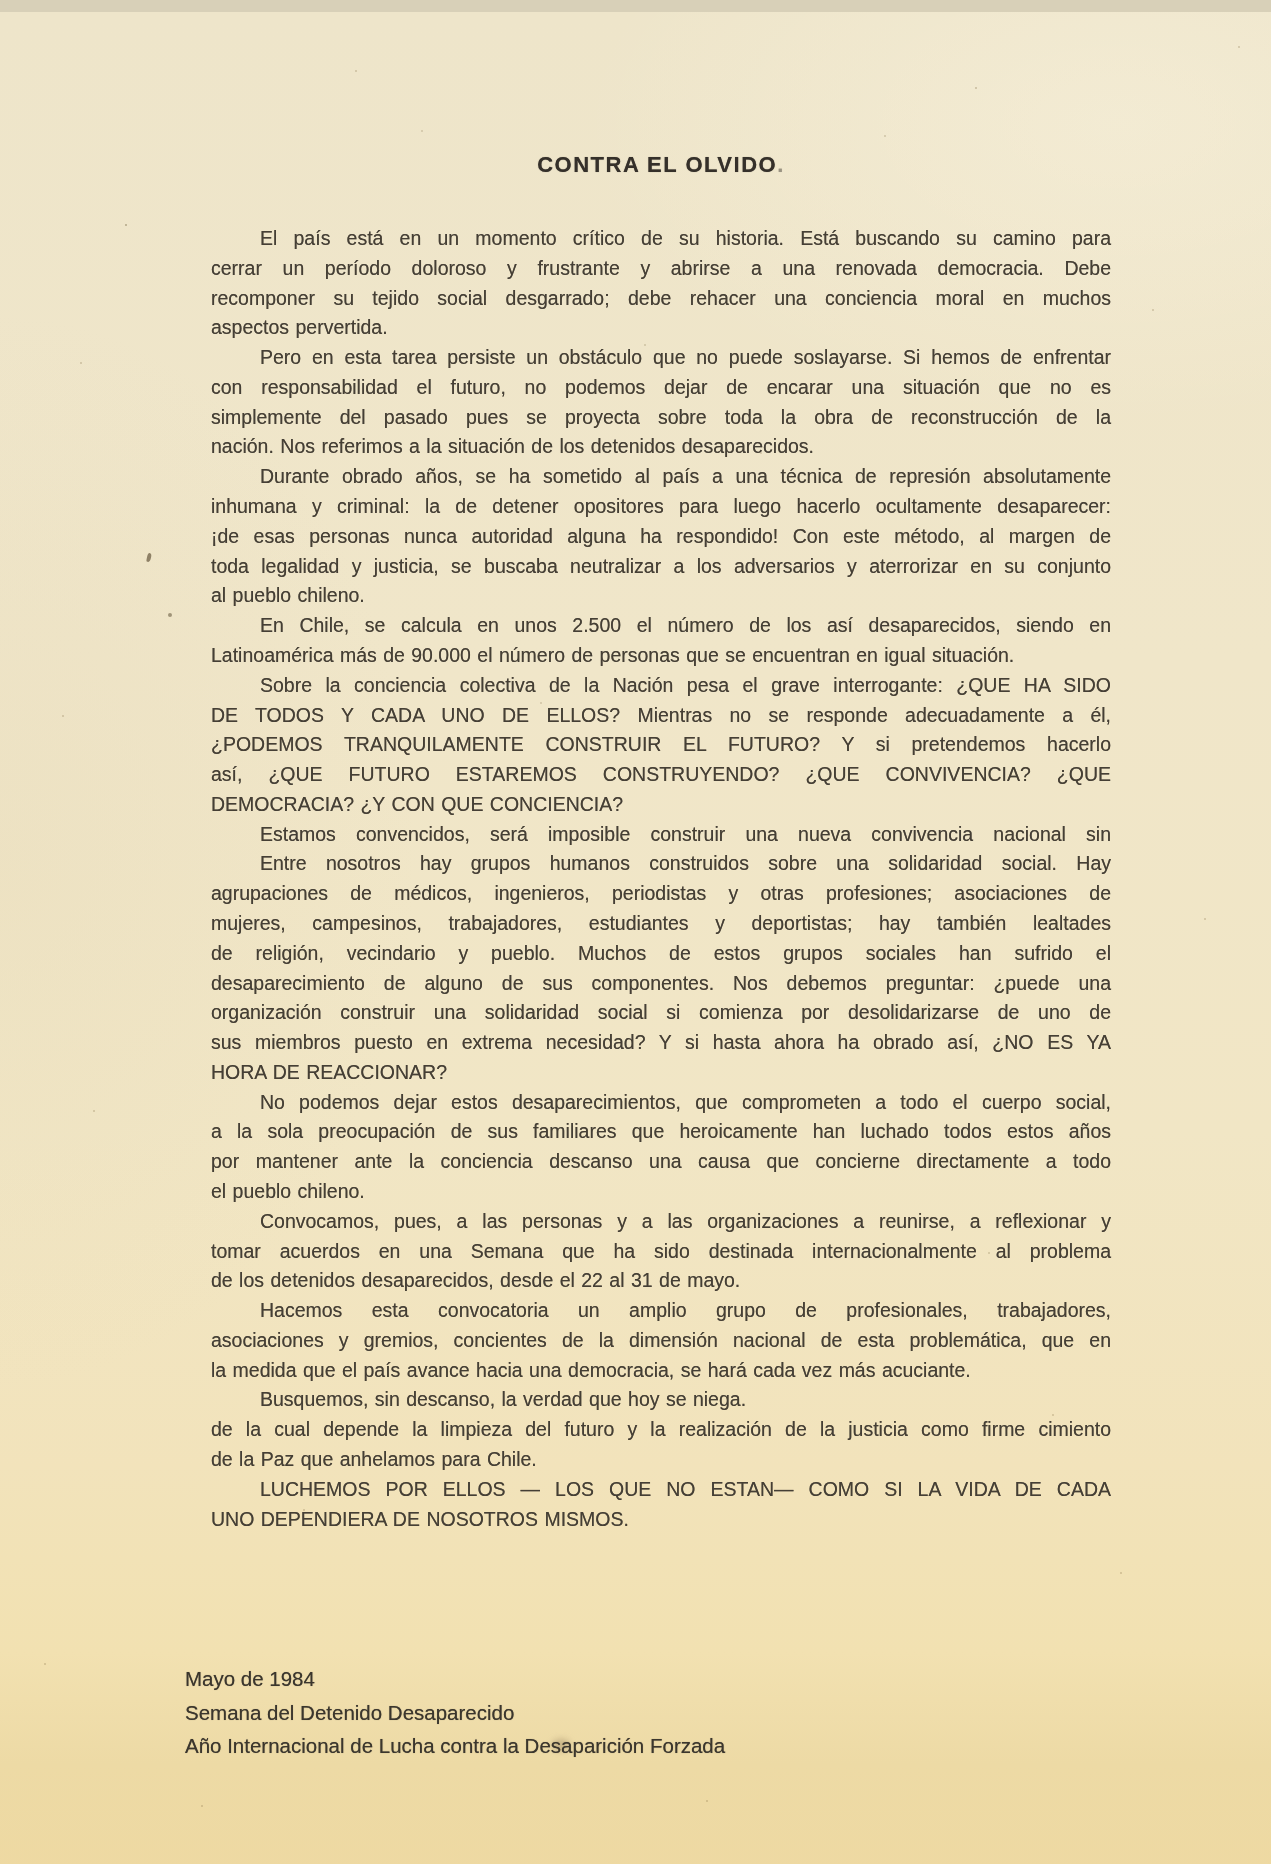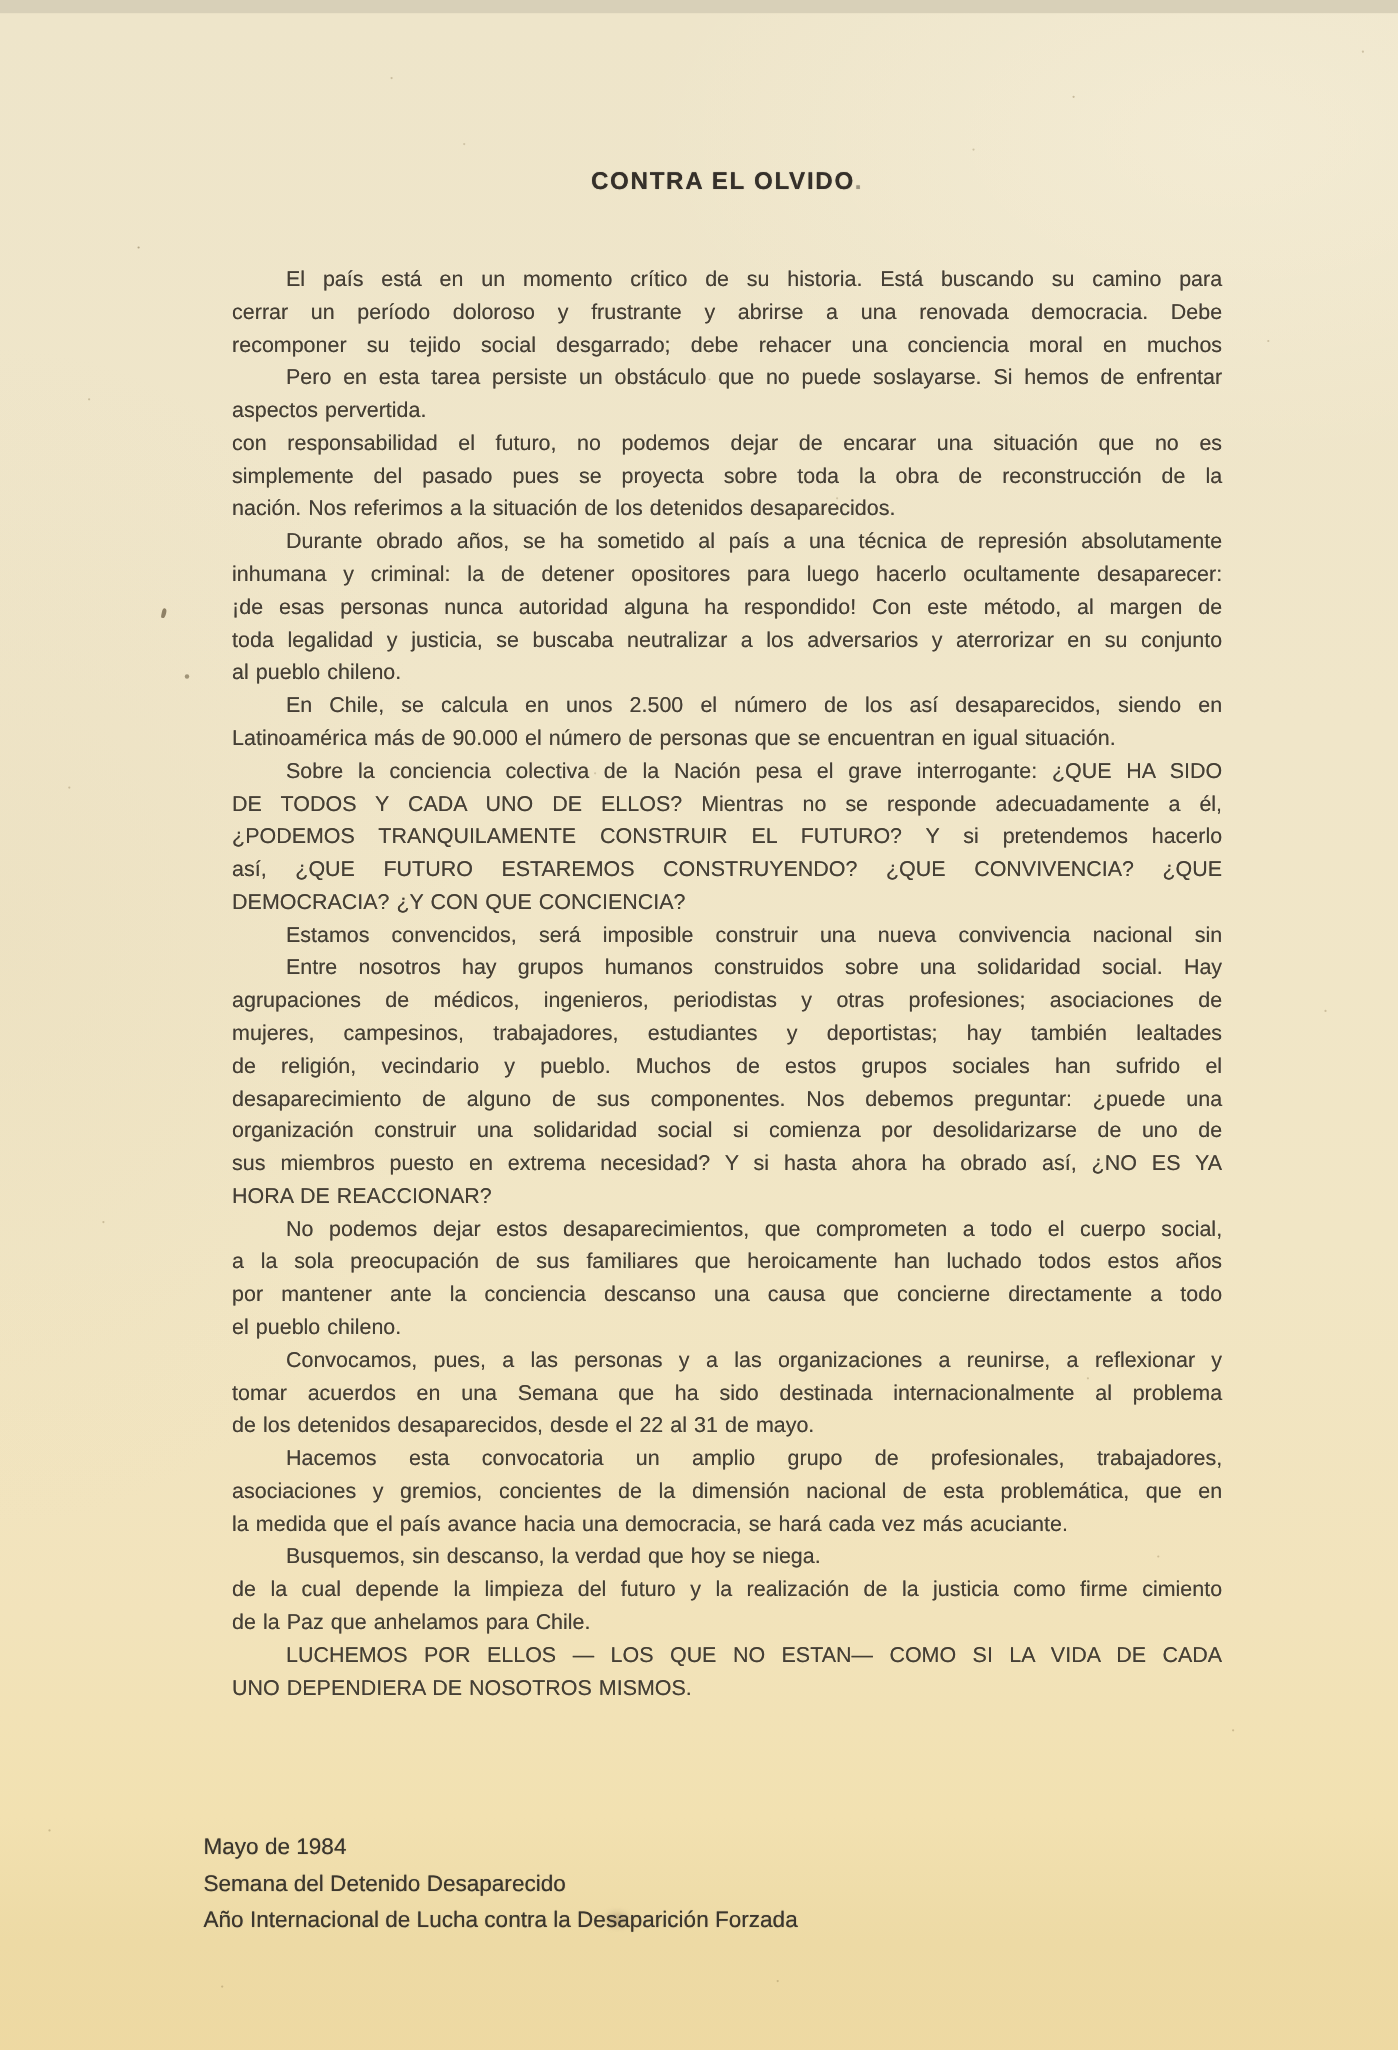--- a/index.html
+++ b/index.html
@@ -56,21 +56,21 @@
   }
   .title{
     position:absolute;left:211px;top:140px;width:900px;margin:0;
     text-align:center;
     font-size:22px;font-weight:700;letter-spacing:1.5px;
     color:#35302a;
     text-shadow:0 0 .7px rgba(53,48,42,.75);
   }
   .title-dot{opacity:.45;}
   .doc-body{
-    position:absolute;left:211px;top:228px;width:900px;
+    position:absolute;left:211px;top:212px;width:900px;
     font-size:19.5px;line-height:29.78px;
     color:#453f35;
     text-shadow:0 0 .6px rgba(69,63,53,.65);
     word-spacing:1px;
   }
   .line{text-align:justify;text-align-last:justify;}
   .line.ind{padding-left:49px;}
   .line.plast{text-align-last:left;}
   .footer{
     position:absolute;left:185px;top:1650px;width:900px;
@@ -87,22 +87,22 @@
   <div class="mark-comma"></div>
   <div class="mark-dot"></div>
   <div class="smudge"></div>
 
   <h1 class="title"><span>CONTRA EL OLVIDO</span><span class="title-dot">.</span></h1>
 
   <div class="doc-body" id="doc-body">
       <div class="line ind">El país está en un momento crítico de su historia. Está buscando su camino para</div>
       <div class="line">cerrar un período doloroso y frustrante y abrirse a una renovada democracia. Debe</div>
       <div class="line">recomponer su tejido social desgarrado; debe rehacer una conciencia moral en muchos</div>
+      <div class="line plast">aspectos pervertida.</div>
       <div class="line ind">Pero en esta tarea persiste un obstáculo que no puede soslayarse. Si hemos de enfrentar</div>
-      <div class="line plast">aspectos pervertida.</div>
       <div class="line">con responsabilidad el futuro, no podemos dejar de encarar una situación que no es</div>
       <div class="line">simplemente del pasado pues se proyecta sobre toda la obra de reconstrucción de la</div>
       <div class="line plast">nación. Nos referimos a la situación de los detenidos desaparecidos.</div>
       <div class="line ind">Durante obrado años, se ha sometido al país a una técnica de represión absolutamente</div>
       <div class="line">inhumana y criminal: la de detener opositores para luego hacerlo ocultamente desaparecer:</div>
       <div class="line">¡de esas personas nunca autoridad alguna ha respondido! Con este método, al margen de</div>
       <div class="line">toda legalidad y justicia, se buscaba neutralizar a los adversarios y aterrorizar en su conjunto</div>
       <div class="line plast">al pueblo chileno.</div>
       <div class="line ind">En Chile, se calcula en unos 2.500 el número de los así desaparecidos, siendo en</div>
       <div class="line plast">Latinoamérica más de 90.000 el número de personas que se encuentran en igual situación.</div>

